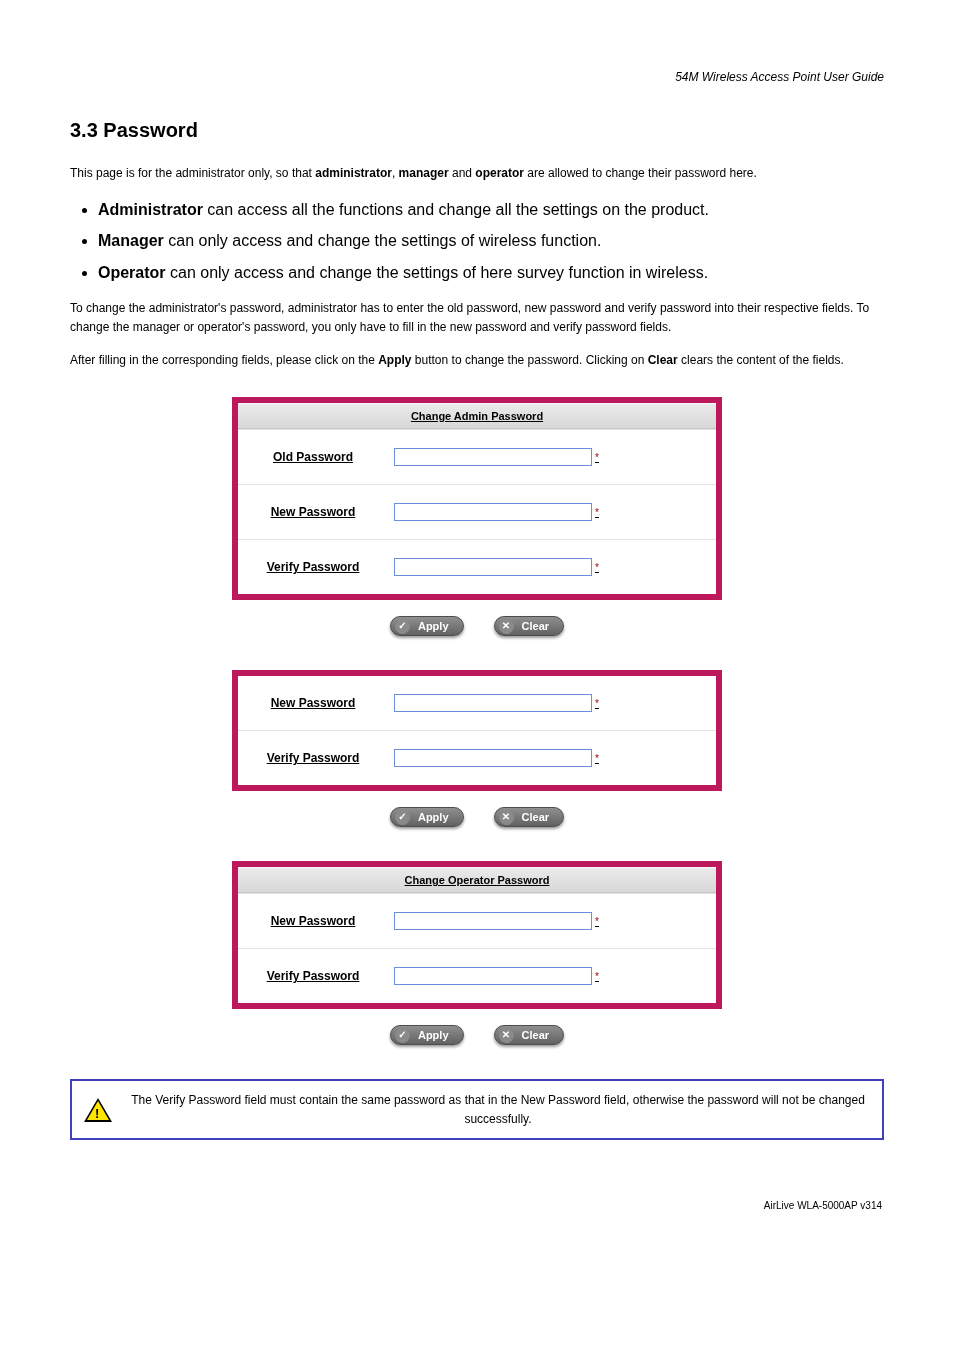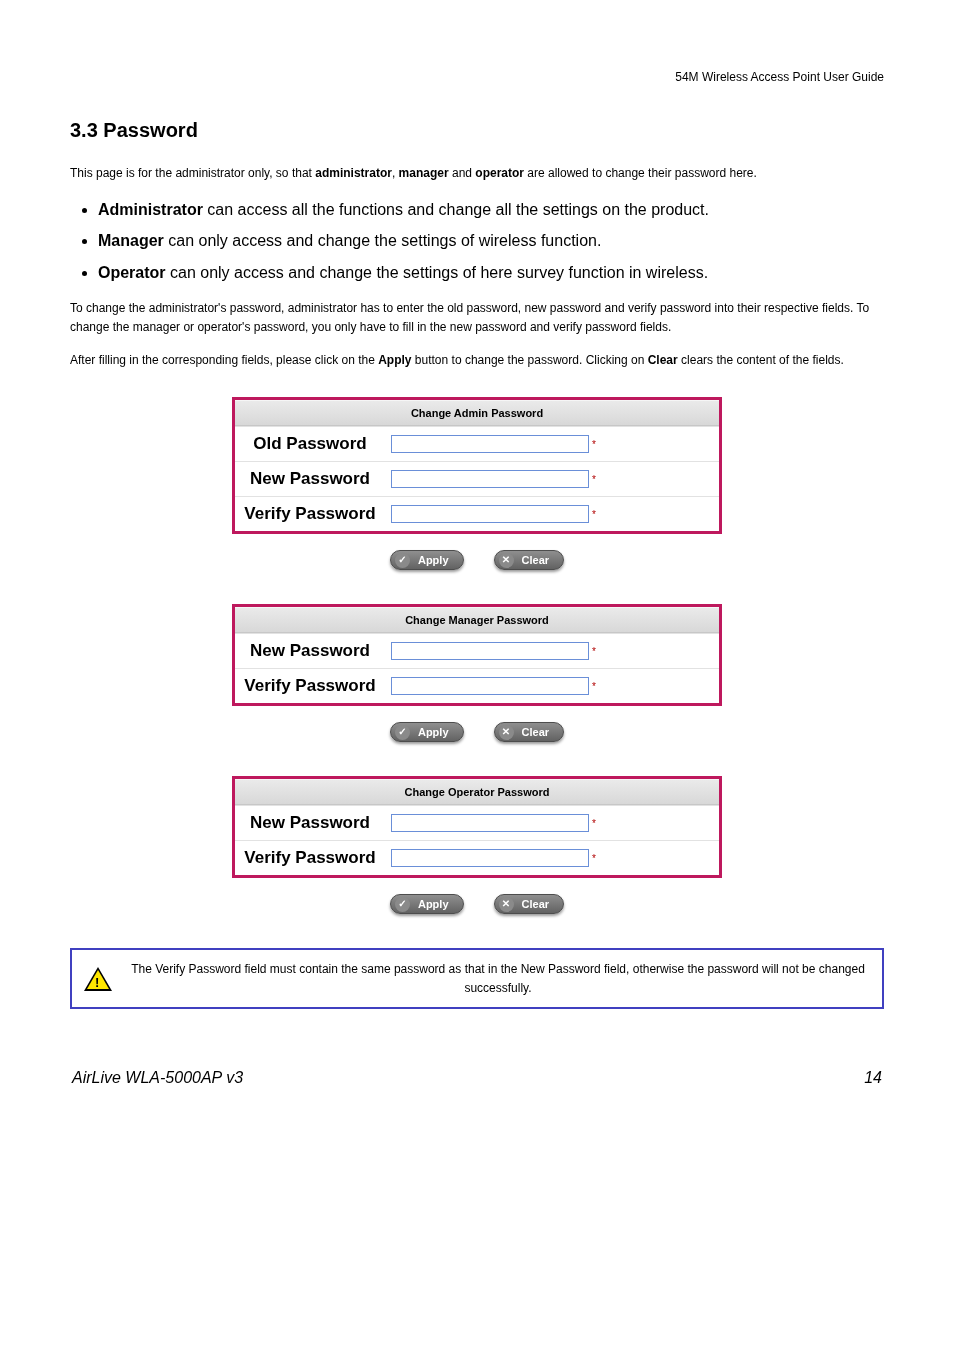--- a/index.html
+++ b/index.html
@@ -11,20 +11,21 @@
     background: #fff;
     padding: 0;
   }
   .page {
     padding: 70px 70px 60px 70px;
   }
   .header-title {
     text-align: right;
     font-size: 12px;
     margin-bottom: 35px;
+    font-style: italic;
   }
   .section-heading {
     font-size: 20px;
     font-weight: bold;
     margin-bottom: 22px;
   }
   .body-text {
     font-size: 12px;
     line-height: 1.55;
     margin-bottom: 14px;
@@ -38,45 +39,46 @@
   }
   ul.body-list li { margin-bottom: 6px; }
   b { font-weight: bold; }
 
   .form-outer {
     display: flex;
     justify-content: center;
     margin-bottom: 28px;
   }
   .form-panel {
-    border: 3px solid #be185d;
+    border: 6px solid #be185d;
     background: #fff;
     width: 490px;
+    text-decoration: underline;
   }
   .form-header {
     background: linear-gradient(#eaeaea,#d8d8d8);
     text-align: center;
     font-weight: bold;
     font-size: 11px;
     padding: 6px 0;
     border-top: 1px solid #f6f6f6;
     border-bottom: 1px solid #c7c7c7;
   }
   .form-row {
     display: flex;
     align-items: center;
     border-top: 1px solid #e2e2e2;
   }
   .form-row:first-of-type { border-top: none; }
   .form-label {
     width: 150px;
     text-align: center;
     font-weight: bold;
-    font-size: 17px;
-    padding: 7px 4px;
+    font-size: 12px;
+    padding: 20px 4px;
   }
   .form-field {
     flex: 1;
     padding: 5px 6px;
     display: flex;
     align-items: center;
   }
   .form-input {
     width: 198px;
     height: 18px;
@@ -149,26 +151,25 @@
   .tri-bang {
     position: absolute;
     top: 8px; left: -3px;
     font-weight: bold;
     font-size: 13px;
     color: #000;
   }
   .caution-text { font-size: 12px; line-height: 1.55; text-align: center; }
   .footer {
     display: flex;
-    justify-content: space-between;
-    font-size: 16px;
+    justify-content: flex-end;
+    font-size: 10px;
     color: #000;
     margin-top: 60px;
     padding: 0 2px;
-    font-style: italic;
   }
 </style>
 </head>
 <body>
 
 <div class="page">
 
   <div class="header-title">54M Wireless Access Point User Guide</div>
 
   <div class="section-heading">3.3 Password</div>
@@ -221,21 +222,20 @@
         <span>Apply</span>
       </button>
     <button class="pill-btn">
         <span class="ic">✕</span>
         <span>Clear</span>
       </button>
   </div>
 
   <div class="form-outer">
     <div class="form-panel">
-      <div class="form-header">Change Manager Password</div>
       <div class="form-row">
         <div class="form-label">New Password</div>
         <div class="form-field">
           <input type="password" class="form-input" style="">
           <span class="req">*</span>
         </div>
       </div>
       <div class="form-row">
         <div class="form-label">Verify Password</div>
         <div class="form-field">

